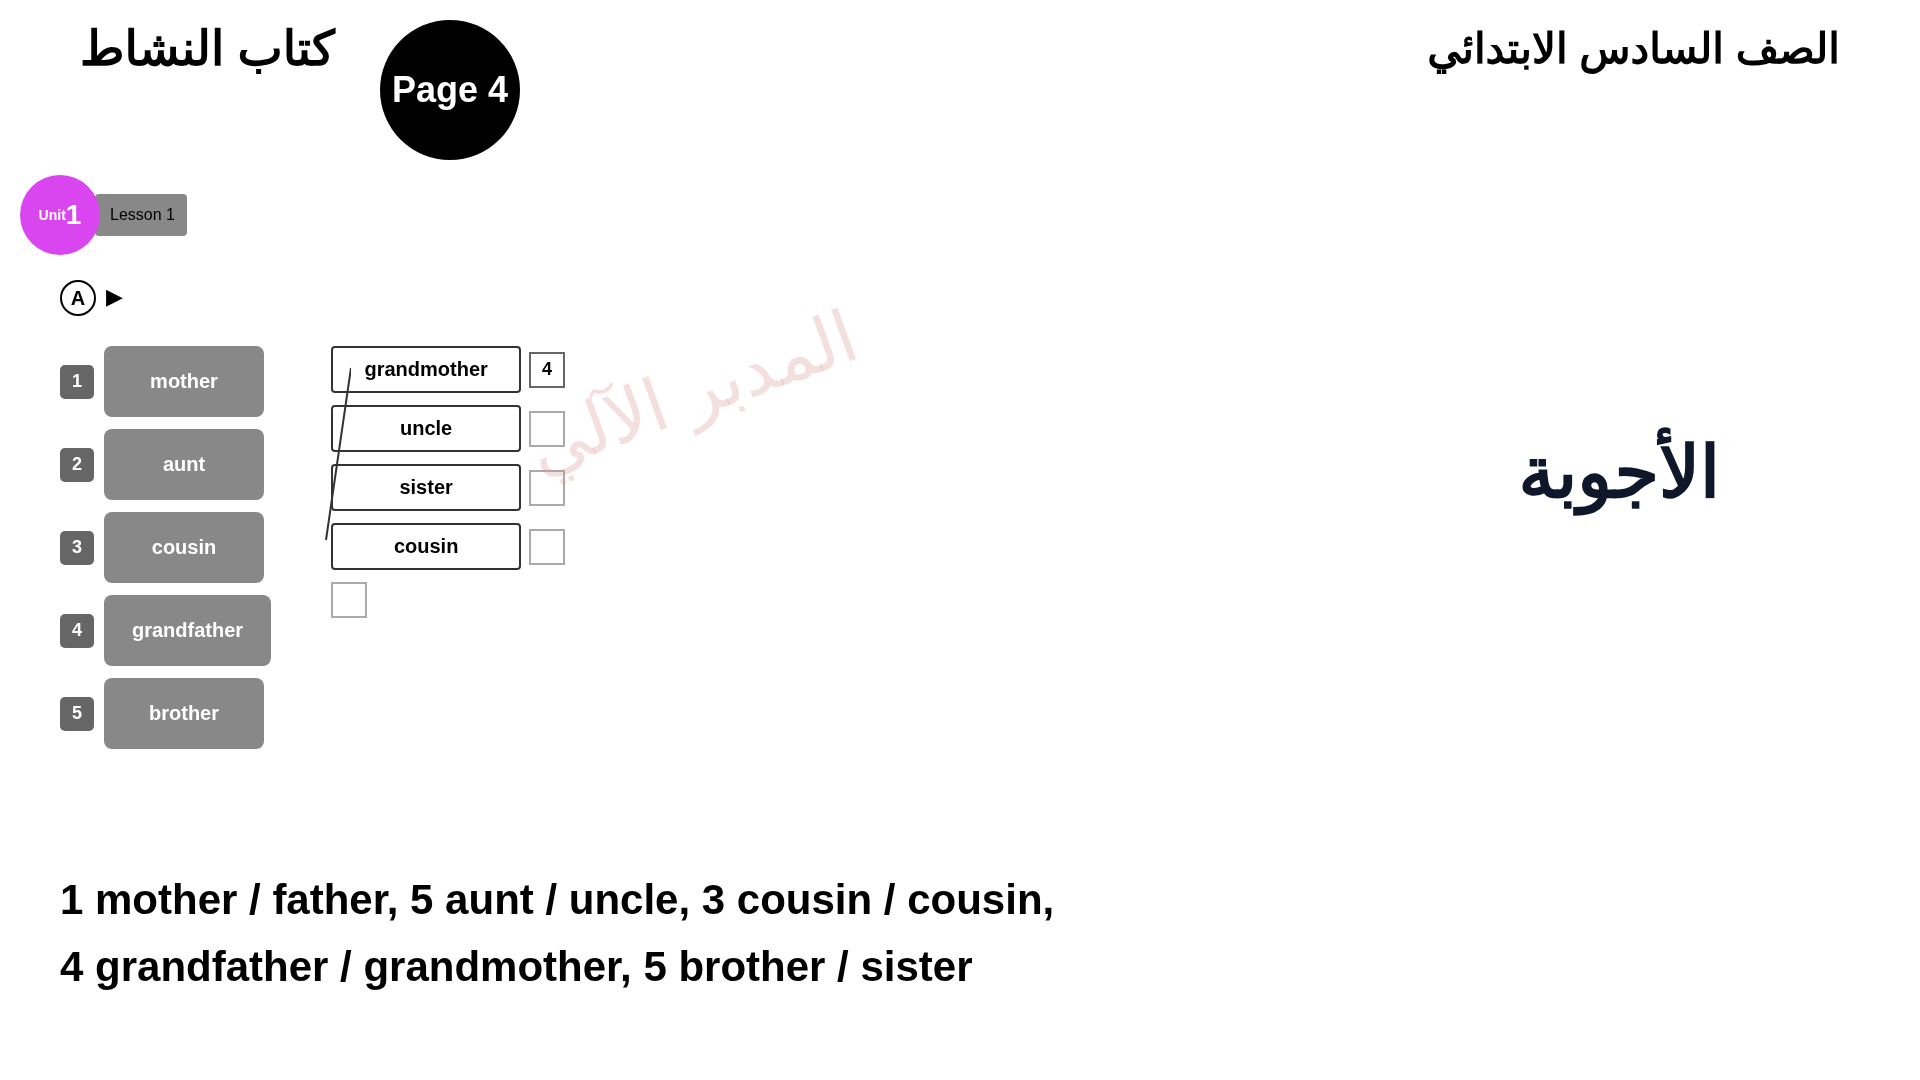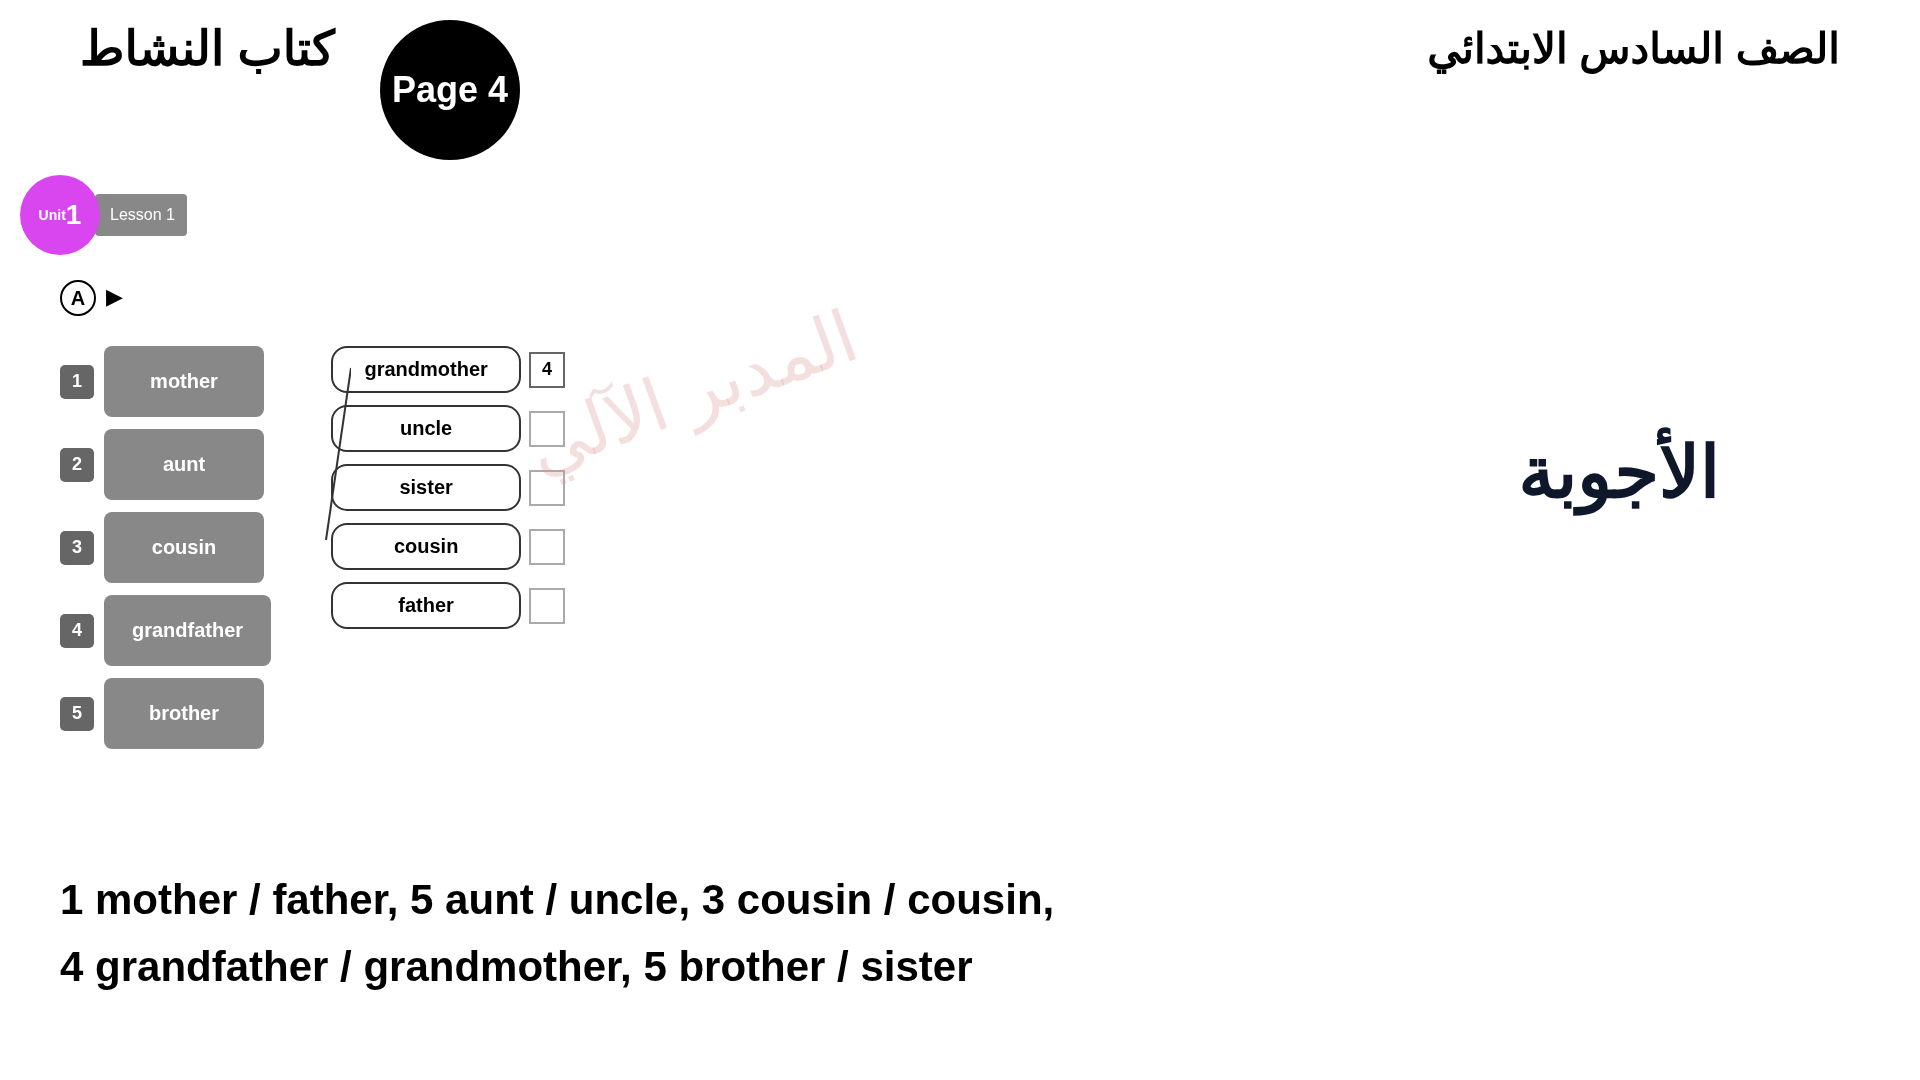--- a/index.html
+++ b/index.html
@@ -79,21 +79,21 @@
       font-size: 14px;
     }
 
     .unit-circle .unit-num {
       font-size: 28px;
       line-height: 1;
     }
 
     .lesson-tag {
       background: #888;
-      color: #ffffff;
+      color: #000000;
       padding: 12px 12px;
       border-radius: 4px;
       font-size: 16px;
       margin-left: -5px;
       padding-left: 15px;
     }
 
     
     .main-content {
       position: absolute;
@@ -190,21 +190,21 @@
       align-items: center;
       gap: 8px;
     }
 
     .word-btn-right {
       background: white;
       border: 2px solid #333;
       padding: 10px 28px;
       font-size: 20px;
       font-weight: bold;
-      border-radius: 16px;
+      border-radius: 4px;
       min-width: 190px;
       text-align: center;
     }
 
     .answer-box {
       width: 36px;
       height: 36px;
       border: 2px solid #aaa;
       display: flex;
       align-items: center;
@@ -334,21 +334,20 @@
       </div>
       <div class="right-item">
         <button class="word-btn-right">sister</button>
         <div class="answer-box"></div>
       </div>
       <div class="right-item">
         <button class="word-btn-right">cousin</button>
         <div class="answer-box"></div>
       </div>
       <div class="right-item">
-        <button class="word-btn-right">father</button>
         <div class="answer-box"></div>
       </div>
     </div>
   </div>
 </div>
 
 <div class="watermark">
   <span>المدبر الآلي</span>
 </div>
 

